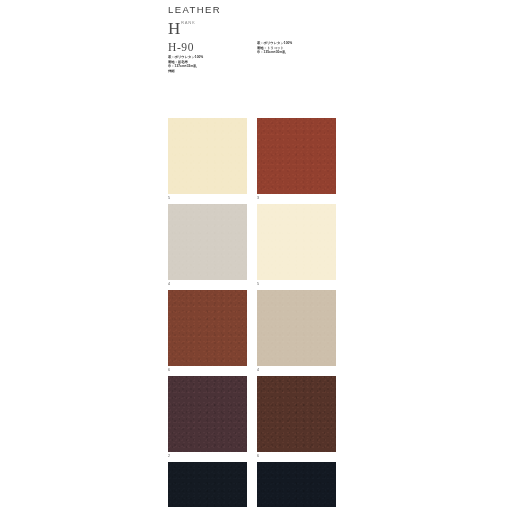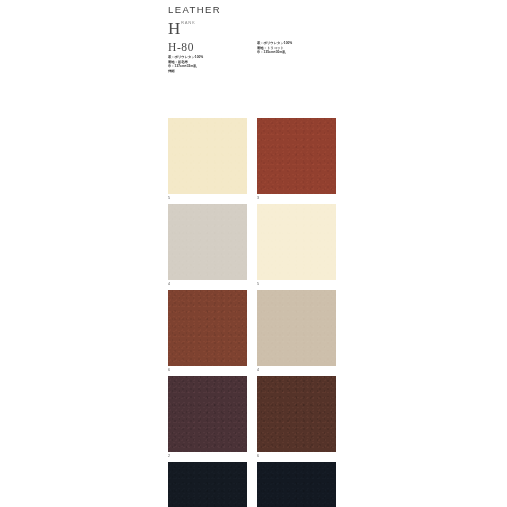--- a/index.html
+++ b/index.html
@@ -135,21 +135,21 @@
 
   <div id="catalog-header">
     <div class="catalog-title">LEATHER</div>
     <div class="rank-block">
       <span class="rank-letter">H</span>
       <span class="rank-label">RANK</span>
     </div>
   </div>
 
   <div class="col" id="col-h60">
-    <div class="product-code">H-80</div>
+    <div class="product-code">H-90</div>
     <div class="spec-list">
       <div class="spec-line">表：ポリウレタン100%</div>
       <div class="spec-line">裏地：起毛布</div>
       <div class="spec-line">巾：137cm×33m乱</div>
       <div class="spec-line">伸縮</div>
     </div>
     <div class="swatch-grid">
       <div class="swatch-cell">
         <div class="swatch" style="background-color: rgb(244, 233, 200);">
             <div class="grain" style="background-image: radial-gradient(circle at 20% 30%, rgba(255, 255, 255, 0.05) 0px, rgba(255, 255, 255, 0.05) 1px, rgba(0, 0, 0, 0) 1px), radial-gradient(circle at 65% 15%, rgba(0, 0, 0, 0.05) 0px, rgba(0, 0, 0, 0.05) 1px, rgba(0, 0, 0, 0) 1px), radial-gradient(circle at 40% 70%, rgba(255, 255, 255, 0.04) 0px, rgba(255, 255, 255, 0.04) 1px, rgba(0, 0, 0, 0) 1px), radial-gradient(circle at 85% 60%, rgba(0, 0, 0, 0.043) 0px, rgba(0, 0, 0, 0.043) 1px, rgba(0, 0, 0, 0) 1px); background-size: 5px 5px, 7px 7px, 6px 6px, 8px 8px;"></div>

